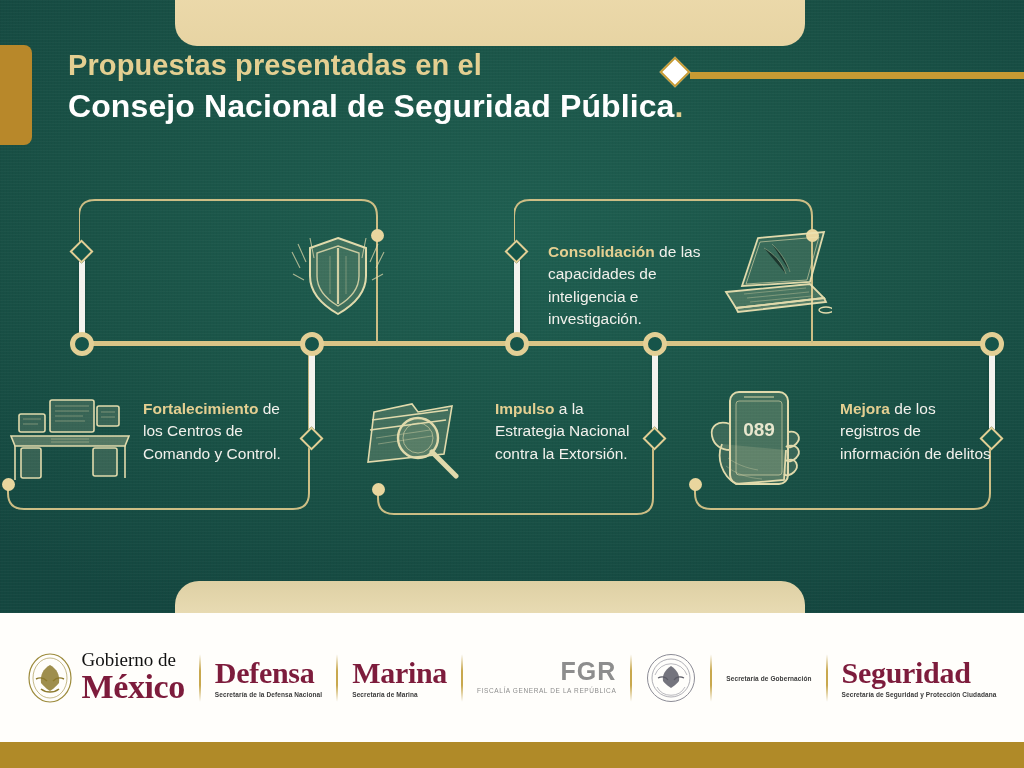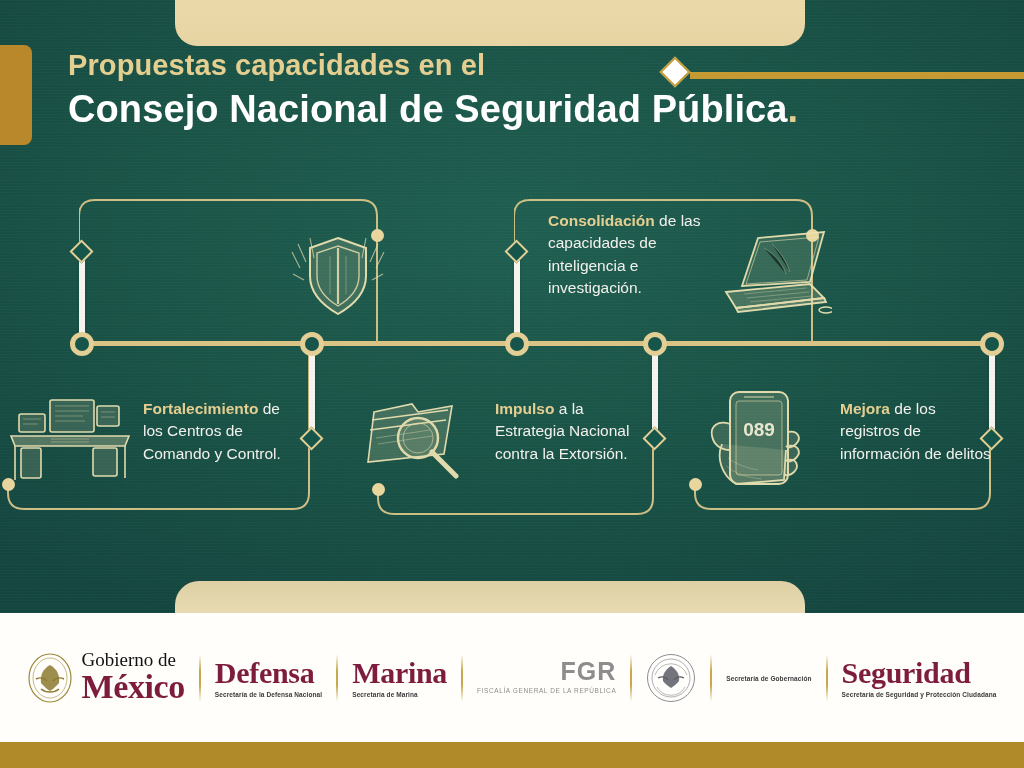--- a/index.html
+++ b/index.html
@@ -47,21 +47,21 @@
     z-index:4;
   }
 
   
   .header { position:absolute; left:68px; top:48px; z-index:6; }
   .title-line1{
     font-size:29px; font-weight:bold; color:#e4cf91;
     letter-spacing:.1px; line-height:1.18; white-space:nowrap;
   }
   .title-line2{
-    font-size:38px; font-weight:bold; color:#ffffff;
+    font-size:32px; font-weight:bold; color:#ffffff;
     letter-spacing:.1px; line-height:1.2; white-space:nowrap; margin-top:5px;
   }
   .title-line2 .dot{ color:#e4cf91; }
 
   .title-rule{
     position:absolute; left:690px; top:72px; height:7px; width:334px;
     background:#c69a33; z-index:5;
   }
   .title-diamond{
     position:absolute; left:664px; top:61px; width:22px; height:22px;
@@ -128,21 +128,21 @@
 
 <div id="stage">
 
   <div class="green-panel"></div>
 
   <div class="top-tan"></div>
   <div class="bottom-tan"></div>
   <div class="left-tab"></div>
 
   <div class="header">
-    <div class="title-line1">Propuestas capacidades en el</div>
+    <div class="title-line1">Propuestas presentadas en el</div>
     <div class="title-line2">
       <span>Consejo Nacional de Seguridad Pública</span><span class="dot">.</span>
     </div>
   </div>
   <div class="title-rule"></div>
   <div class="title-diamond"></div>
 
   <div class="timeline-bar"></div>
 
   <div class="node" style="left:70px;  top:332px;"></div>
@@ -183,21 +183,21 @@
     <path d="M48 20 V76" stroke="#ece2b2" stroke-width="2.2" opacity=".9"></path>
     <path d="M40 28 L40 66 M56 28 L56 66" stroke="#ece2b2" stroke-width=".8" opacity=".45"></path>
   </svg>
 
   <div class="card" style="left:514px; top:198px; width:300px; height:145px;">
     <svg width="300" height="145" style="position:absolute;left:0;top:0;">
       <path d="M0 60 L0 18 Q0 2 16 2 L282 2 Q298 2 298 18 L298 145" fill="none" stroke="#cdbe85" stroke-width="2"></path>
     </svg>
     <div class="dotcap" style="left:292px; top:31px;"></div>
   </div>
-  <div class="card-text" style="left:548px; top:210px; width:160px;">
+  <div class="card-text" style="left:548px; top:241px; width:160px;">
     <b>Consolidación</b><span> de las capacidades de inteligencia e investigación.</span>
   </div>
 
   <svg class="art" style="left:714px; top:228px;" width="118" height="95" viewBox="0 0 118 95">
     <g stroke="#ece2b2" fill="none" stroke-width="1.8">
       <path d="M28 58 L44 10 L110 4 L96 54 Z" fill="rgba(235,226,178,.14)"></path>
       <path d="M32 56 L46 14 L105 9 L93 52 Z" stroke-width="1" opacity=".6"></path>
       <path d="M12 64 L96 56 L110 70 L22 80 Z" fill="rgba(235,226,178,.22)"></path>
       <path d="M22 80 L110 70 L112 74 L24 84 Z" fill="rgba(235,226,178,.3)"></path>
     </g>

